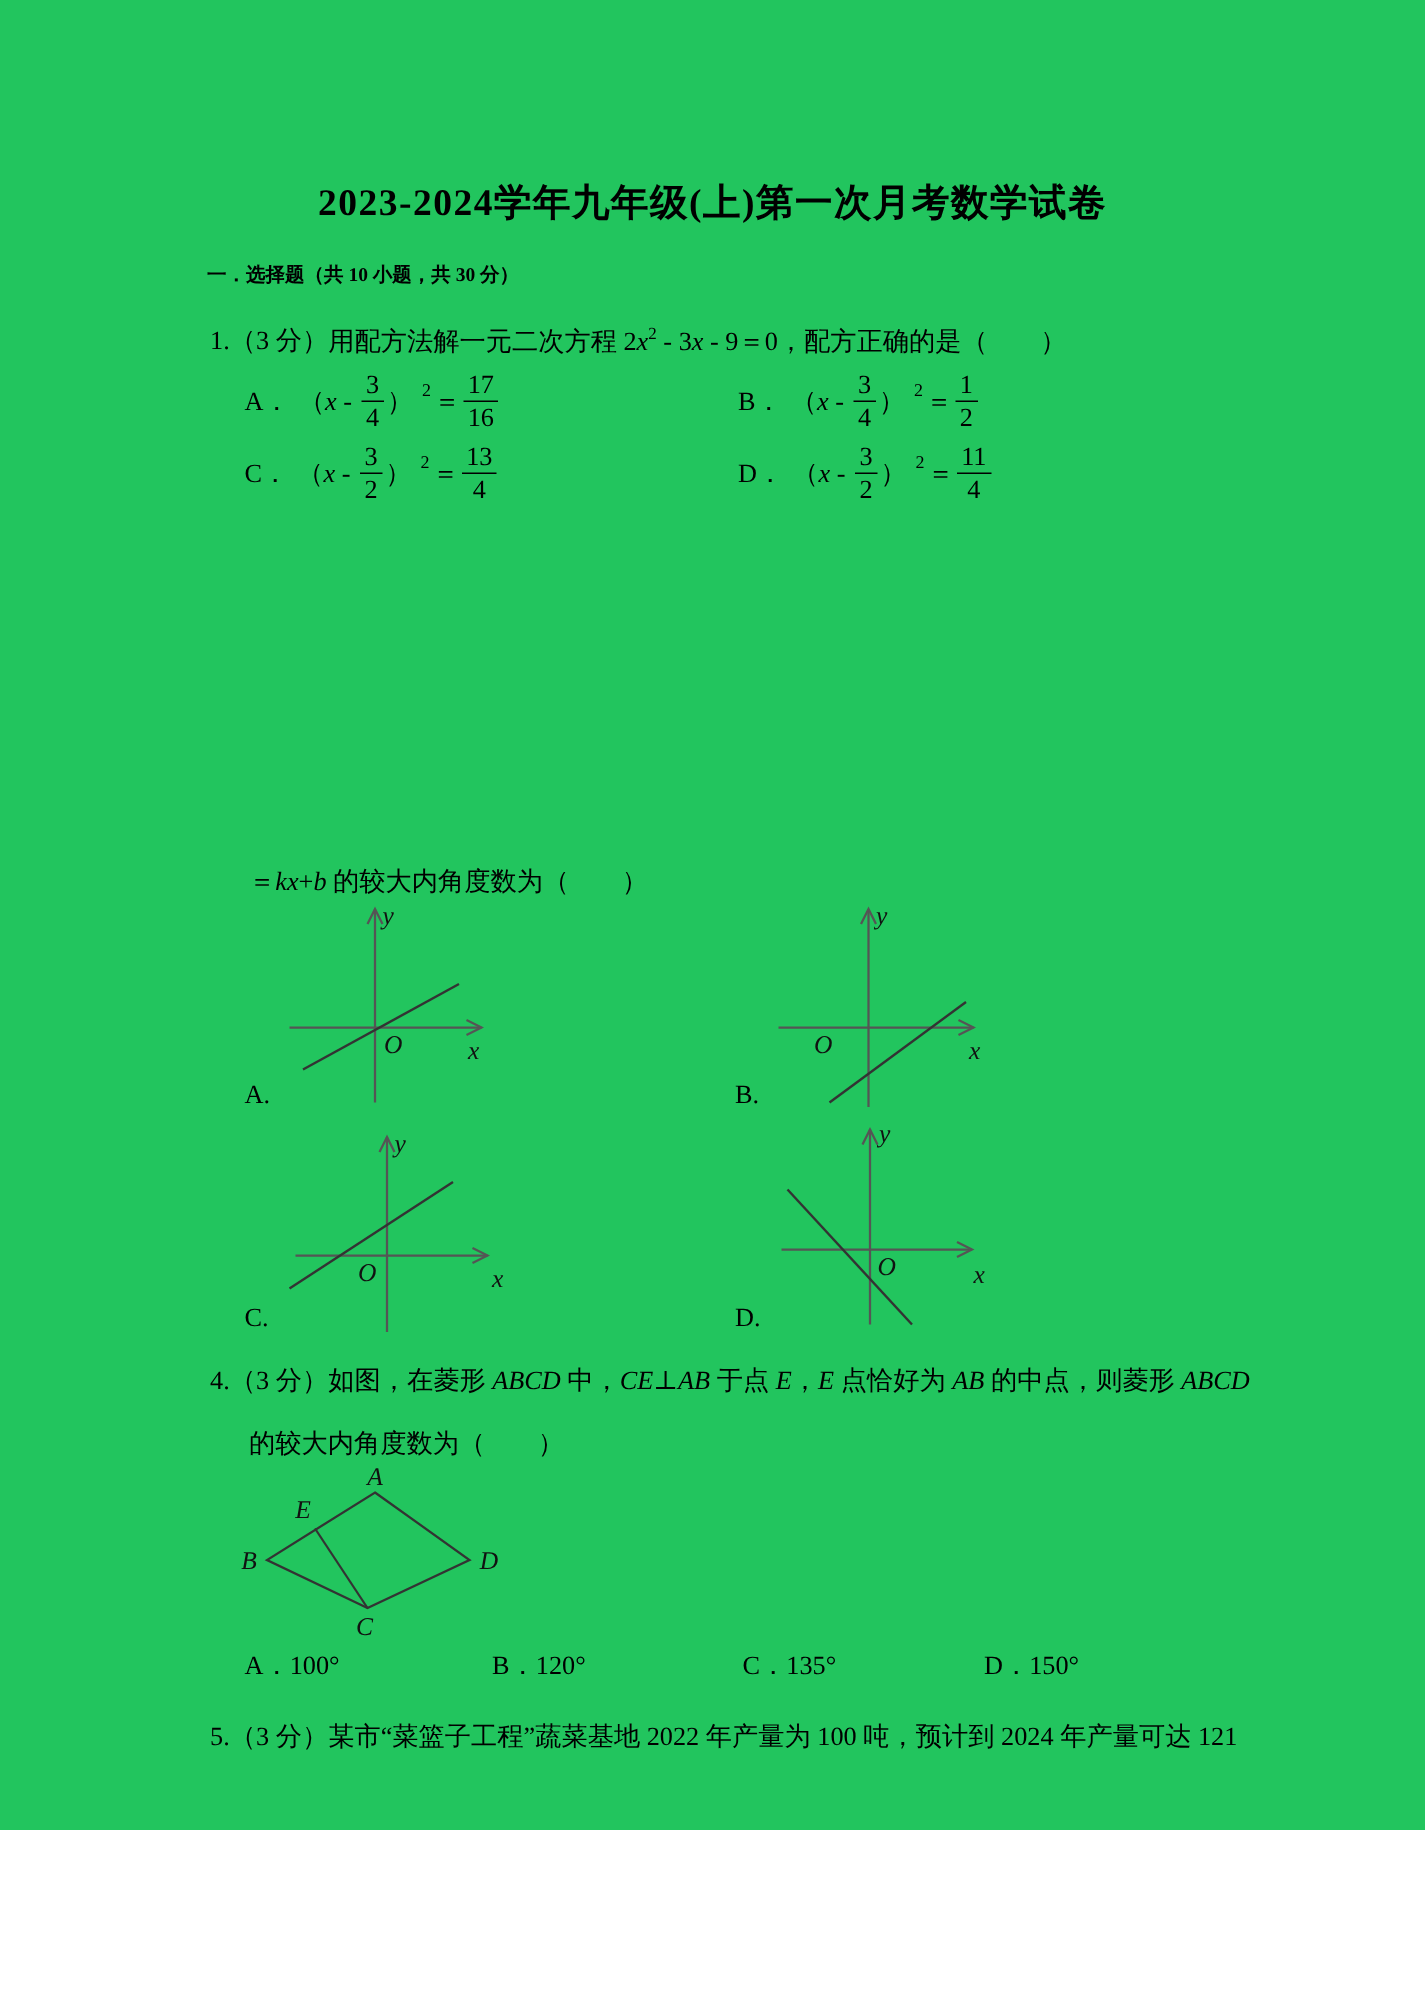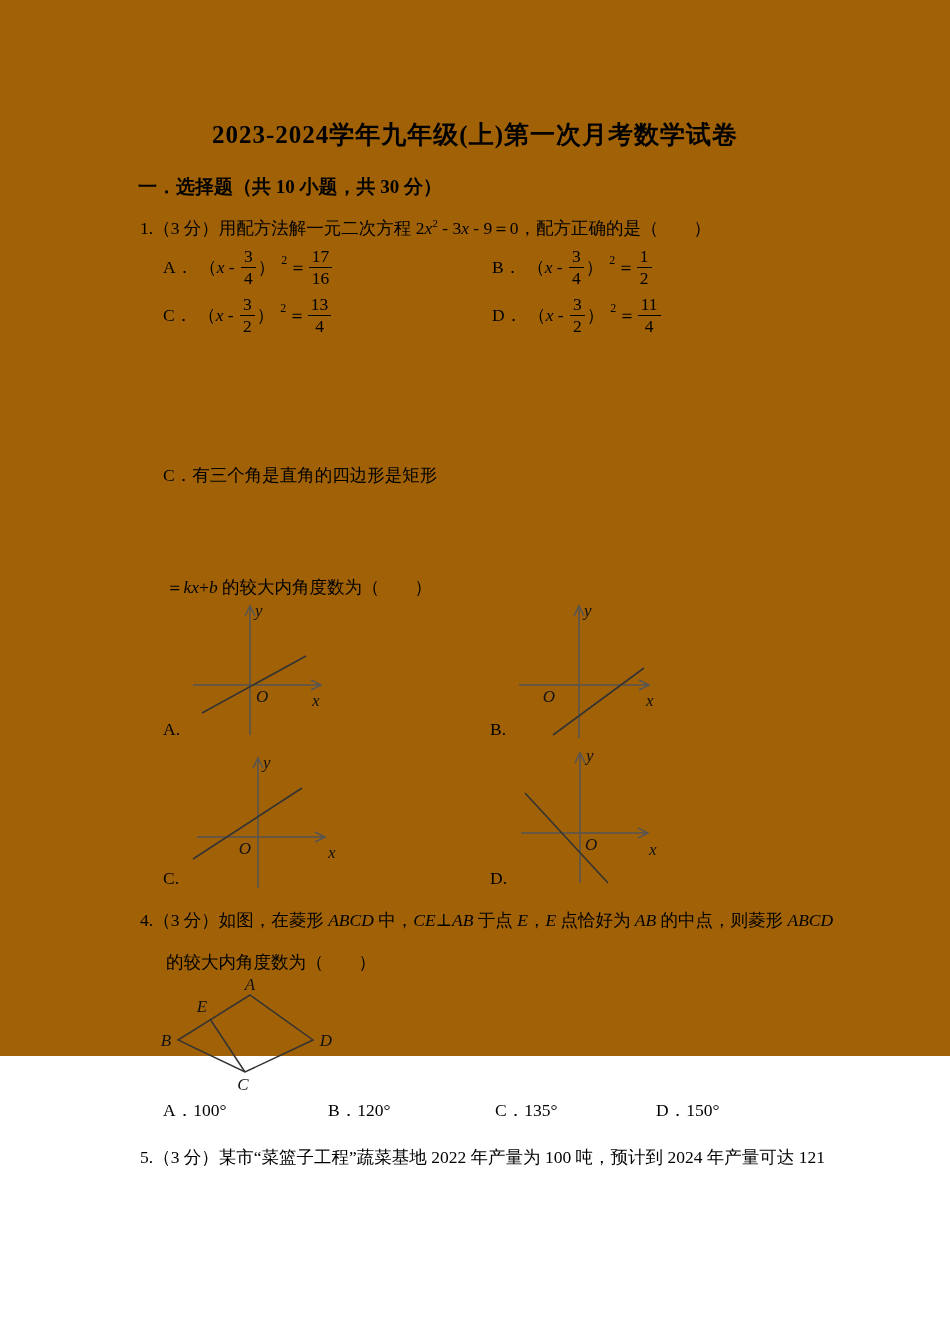--- a/index.html
+++ b/index.html
@@ -1,27 +1,27 @@
 <!DOCTYPE html>
 <html><head>
 <meta charset="utf-8">
 <style>
   html,body{margin:0;padding:0;}
   body{
     width:950px;height:1344px;background:#ffffff;color:#000;
     font-family:"Liberation Serif","DejaVu Serif",serif;
     font-size:17.5px;overflow:hidden;
   }
-  .page{position:relative;width:950px;height:1056px;background:#a16207;}
+  .page{position:relative;width:950px;height:1220px;background:#22c55e;}
   .title{
     position:absolute;left:0;top:118px;width:100%;text-align:center;
     font-size:25px;font-weight:bold;letter-spacing:1px;
   }
   .section{
-    position:absolute;left:138px;top:174px;font-size:19px;font-weight:bold;
+    position:absolute;left:138px;top:174px;font-size:13px;font-weight:bold;
   }
   .q{position:absolute;white-space:nowrap;line-height:24px;}
   .mvar{font-style:italic;}
   .msup{font-size:0.65em;vertical-align:super;}
   
   .mopt{
     position:absolute;display:flex;align-items:center;height:48px;white-space:nowrap;
   }
   .mopt .olabel{margin-right:6px;}
   .frac{display:inline-block;text-align:center;line-height:1.15;margin:0 2px;}
@@ -117,21 +117,20 @@
       </span>
       <span>）</span>
       <span class="osup">2</span>
       <span>＝</span>
       <span class="frac">
         <span class="fn">11</span>
         <span class="fd">4</span>
       </span>
   </div>
 
-  <div class="q" style="left:163px;top:463px">C．有三个角是直角的四边形是矩形</div>
 
   <div class="q" style="left:166px;top:575px"><span>＝</span><span class="mvar">kx</span><span>+</span><span class="mvar">b</span><span> 的较大内角度数为（　　）</span></div>
 
   <svg class="graph" style="left:185px;top:598px" width="170" height="150" viewBox="0 0 170 150">
     <line class="axis" x1="65" y1="8" x2="65" y2="137"></line>
     <polyline class="axis" points="60,18 65,8 70,18"></polyline>
     <line class="axis" x1="8" y1="87" x2="136" y2="87"></line>
     <polyline class="axis" points="126,82 136,87 126,92"></polyline>
     <line class="fline" x1="17" y1="115" x2="121" y2="58"></line>
     <text class="glabel" x="70" y="18">y</text>

